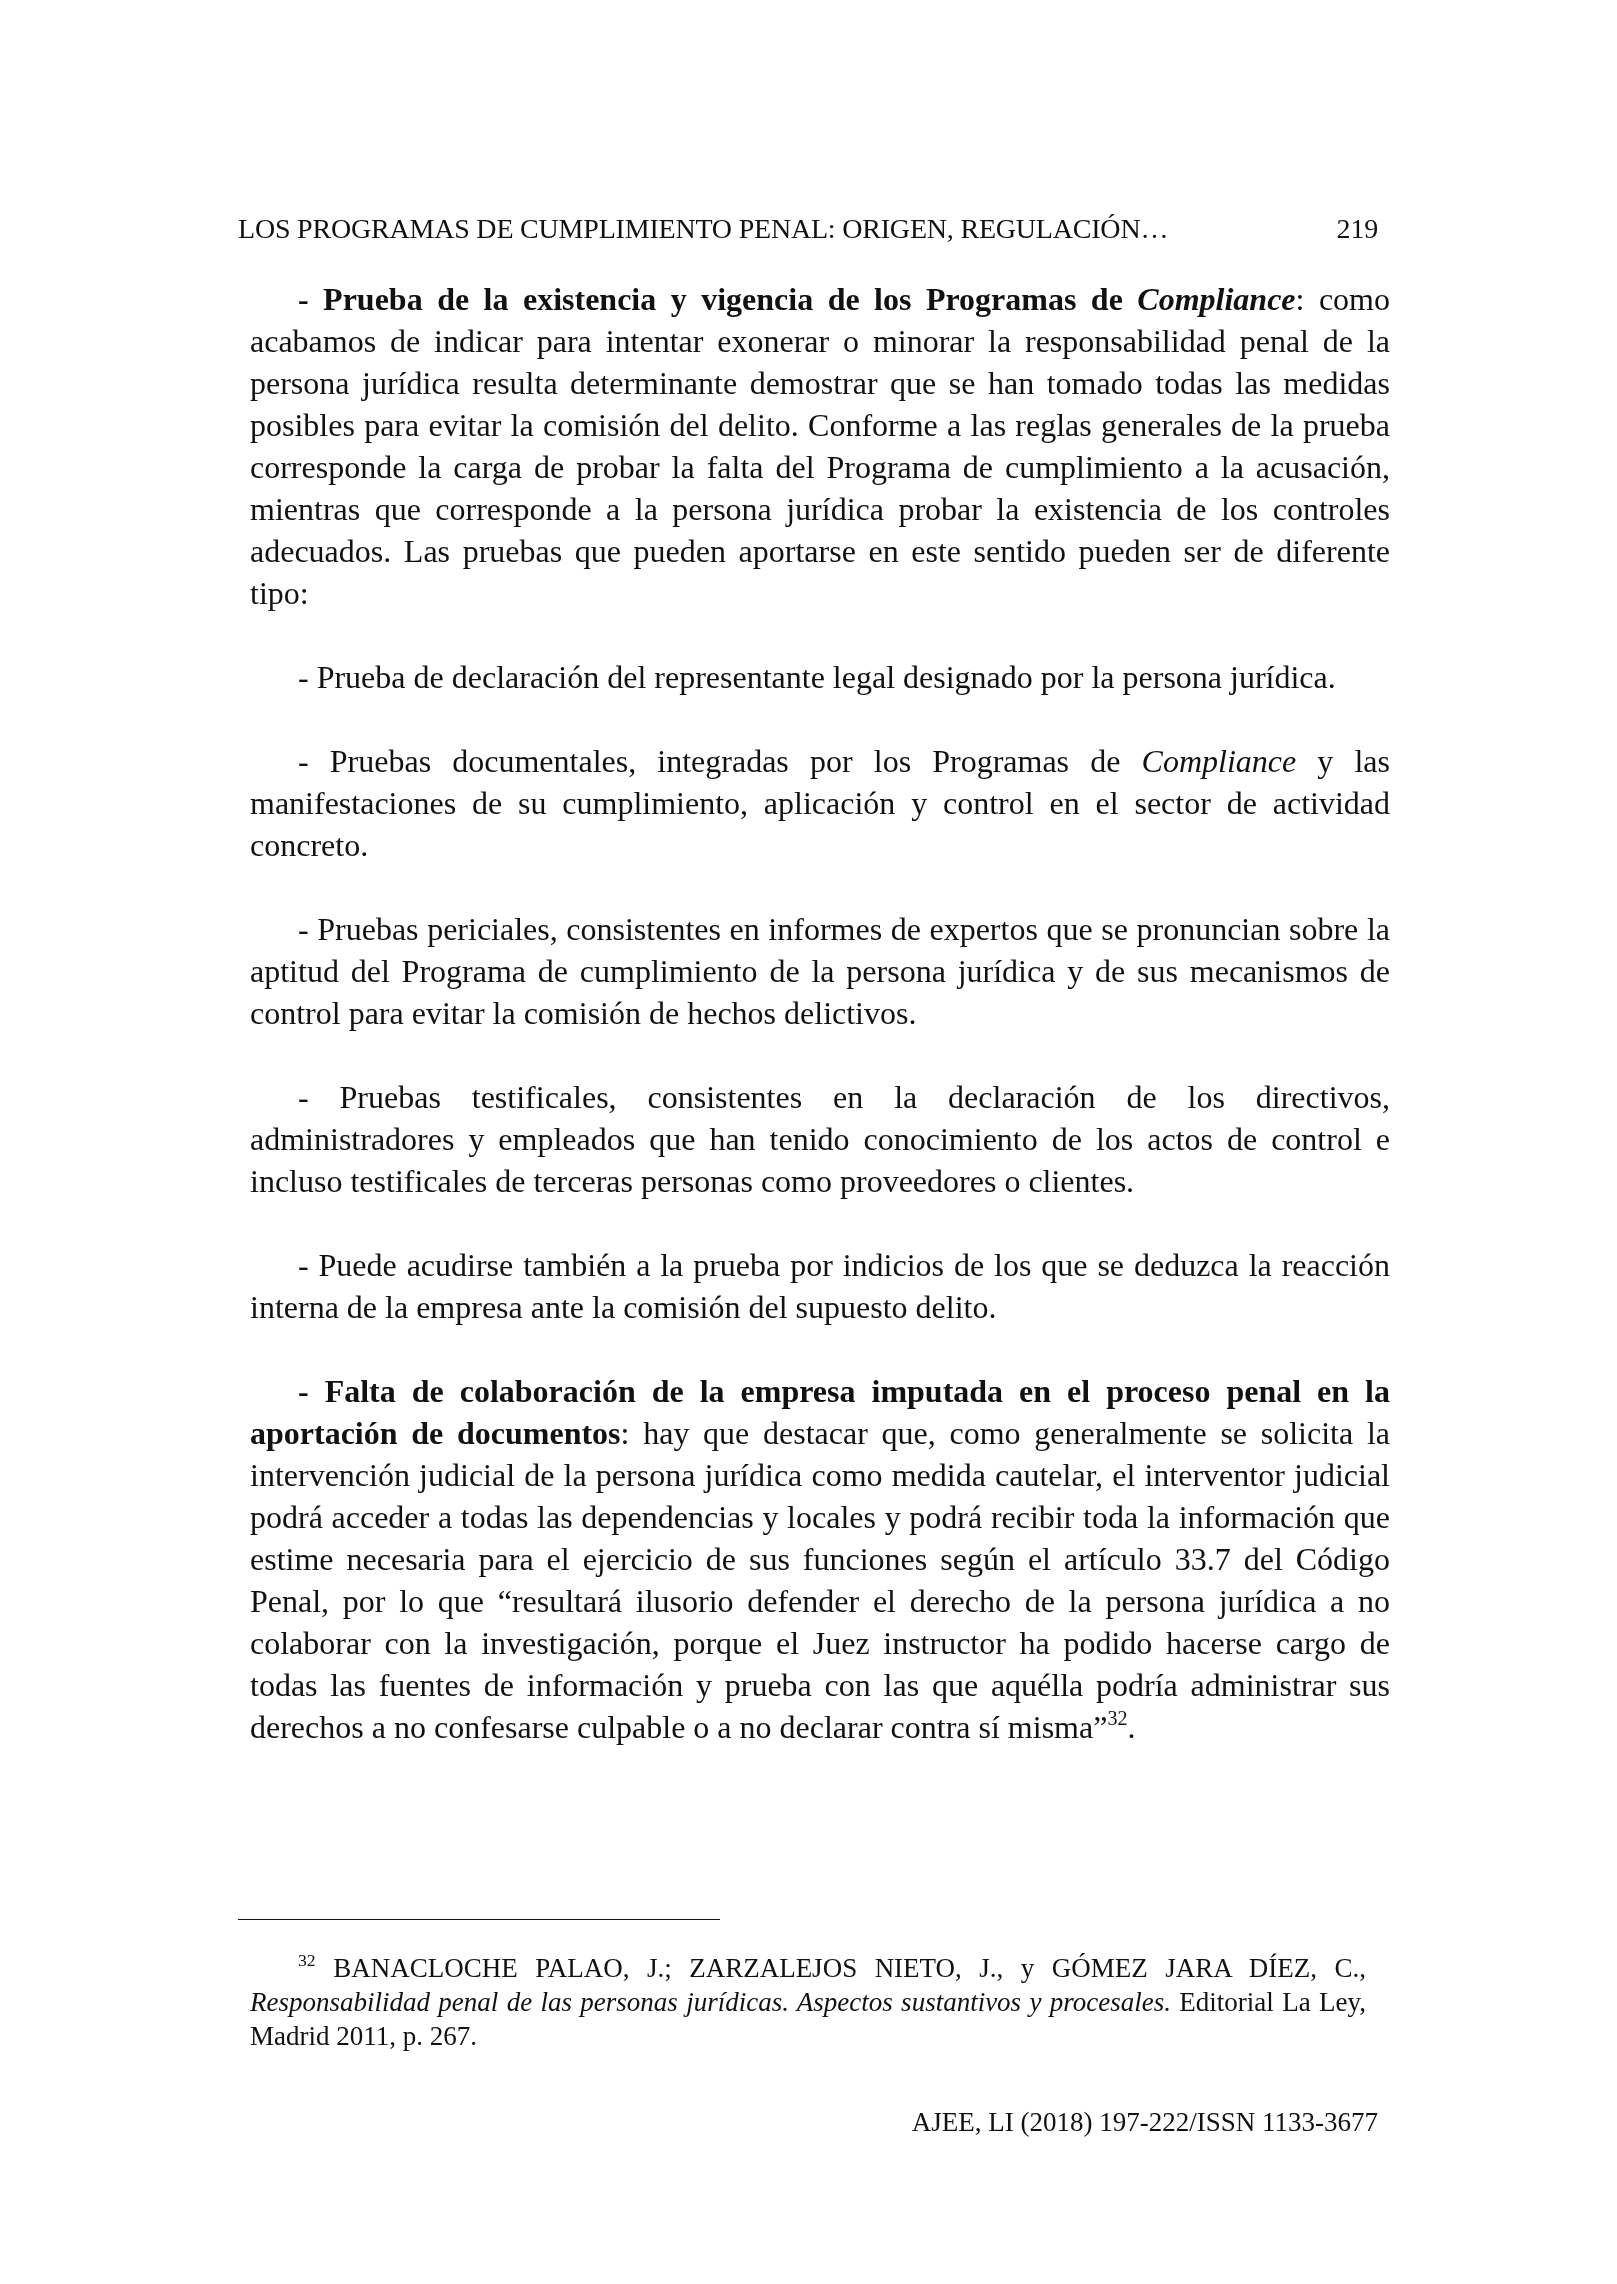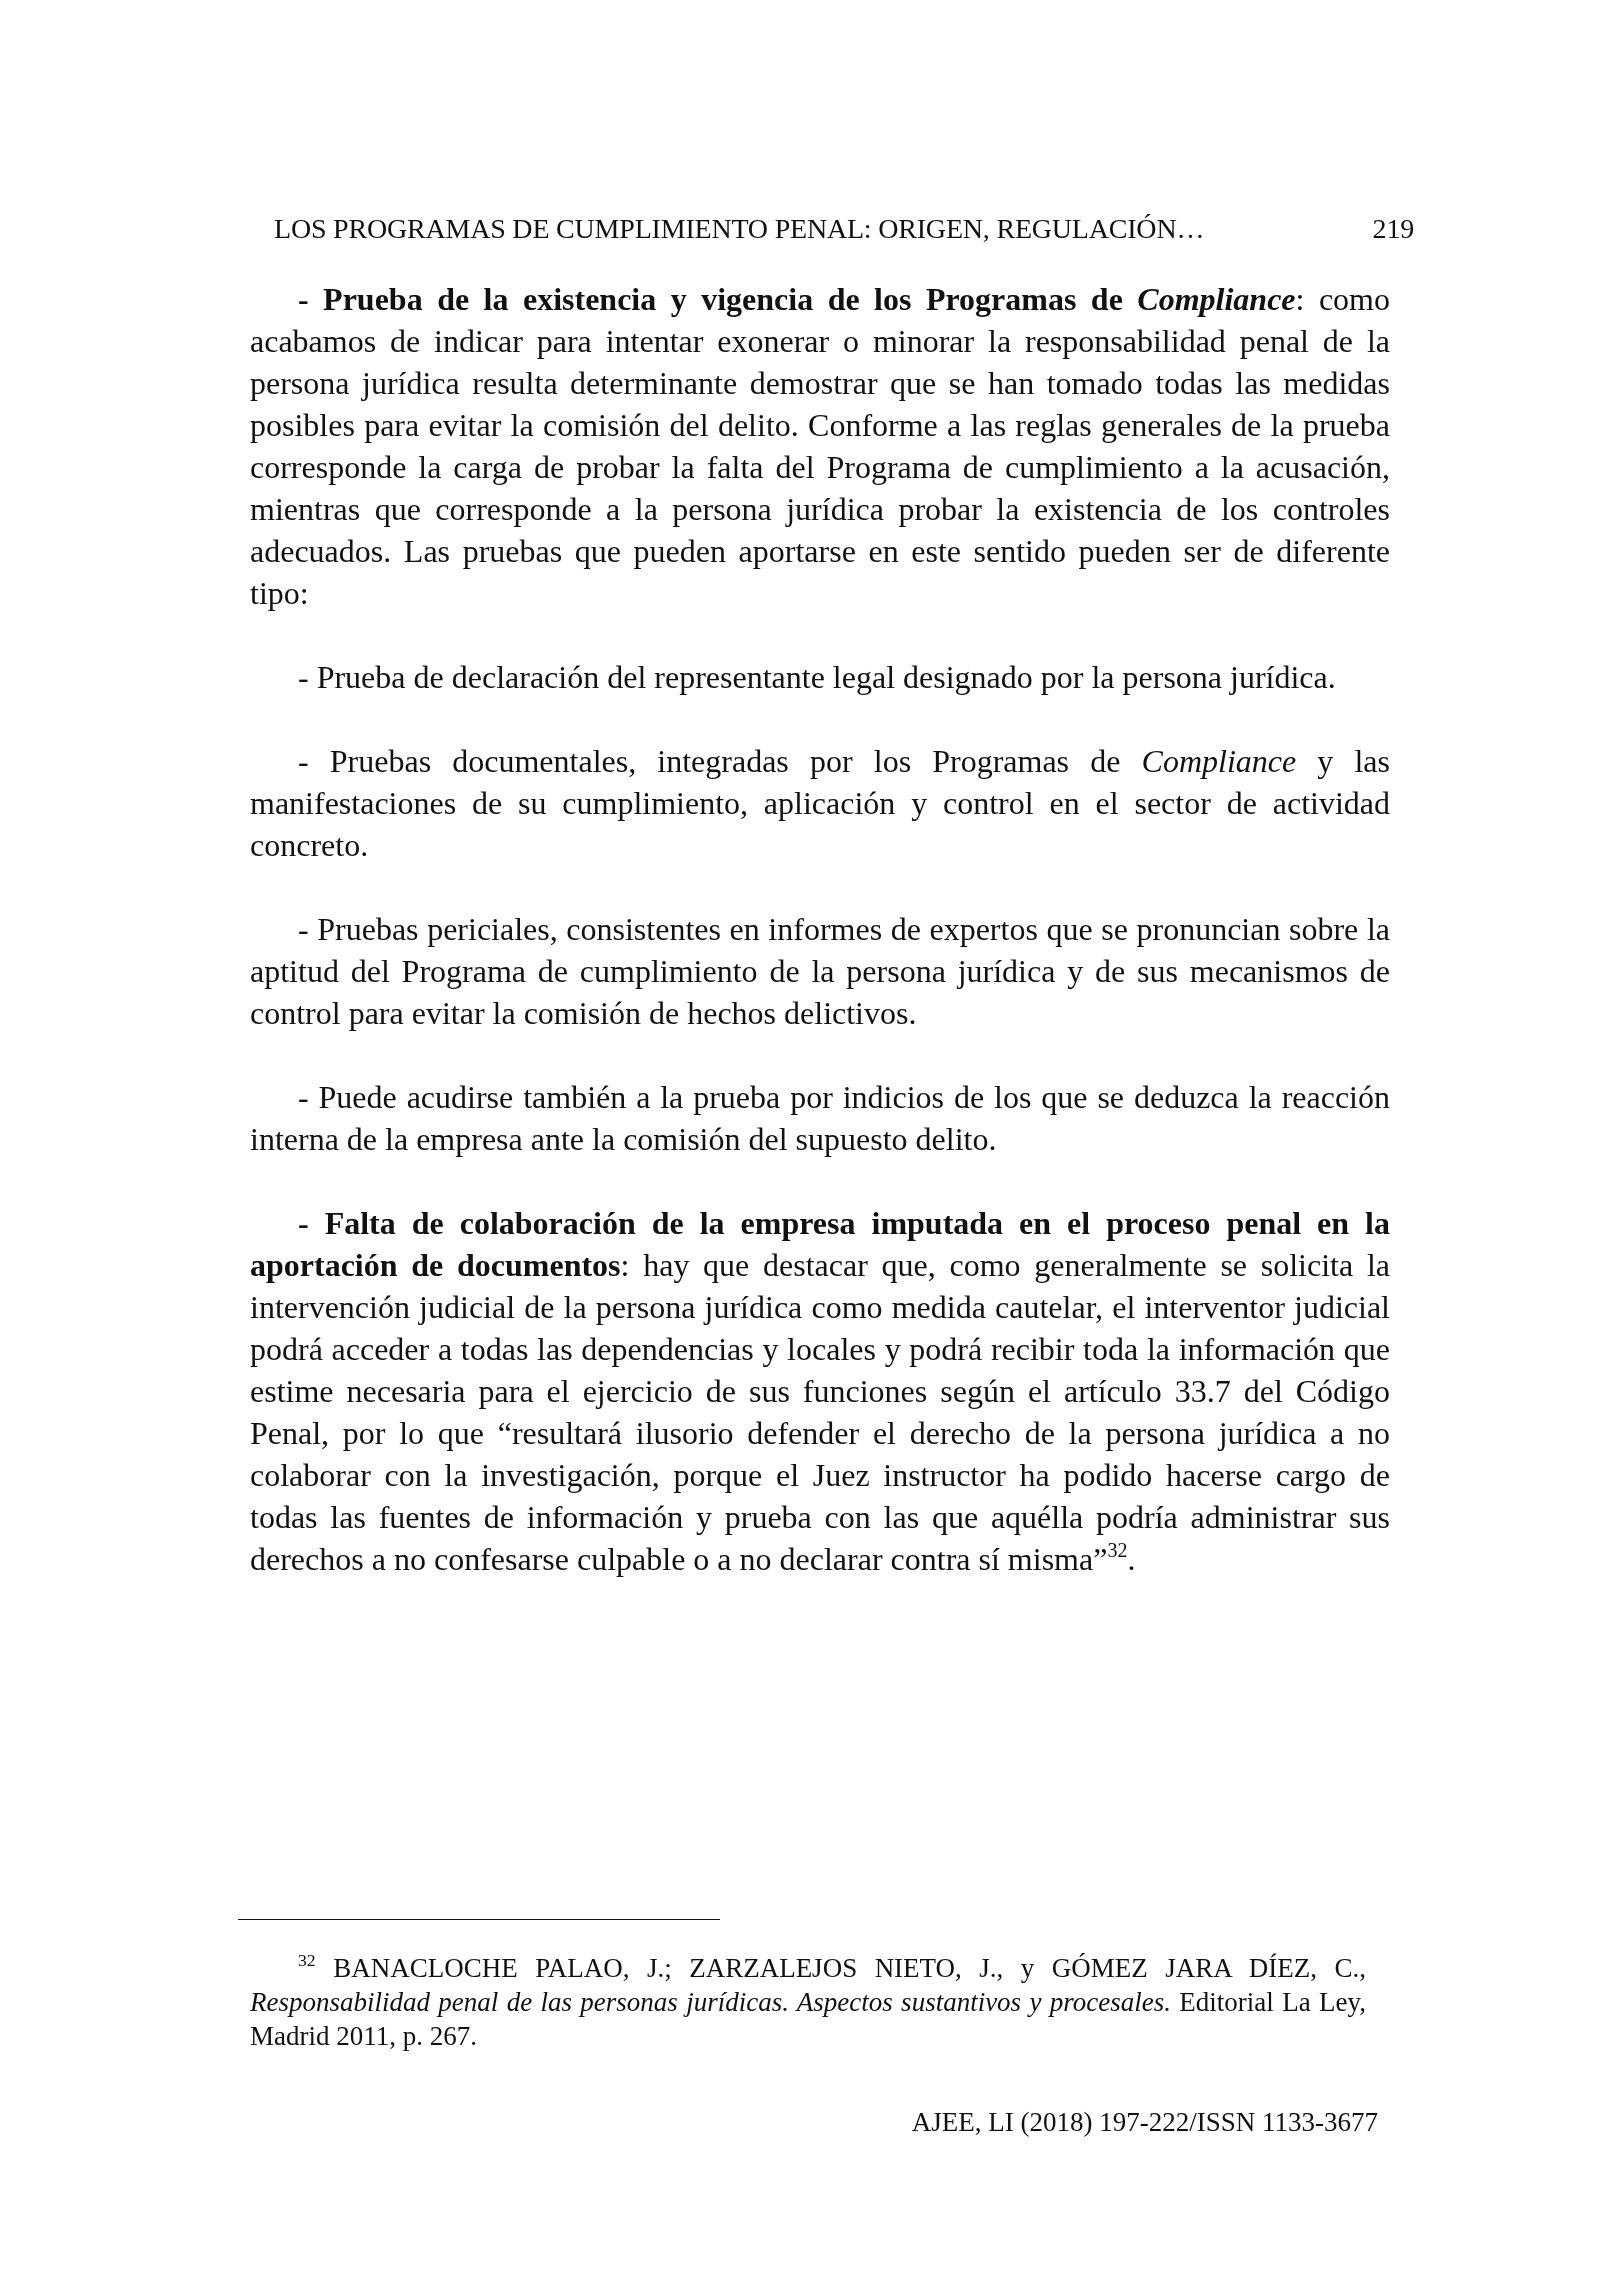--- a/index.html
+++ b/index.html
@@ -5,21 +5,21 @@
   html, body { margin: 0; padding: 0; background: #ffffff; }
   body {
     width: 1617px; height: 2284px; position: relative; overflow: hidden;
     font-family: "Liberation Serif", "DejaVu Serif", serif;
     color: #111111;
   }
   .page { position: absolute; left: 238px; top: 0; width: 1140px; }
   .running-head {
     position: absolute; top: 212px; left: 0; width: 1140px;
     font-size: 28px; line-height: 34px; letter-spacing: -0.2px;
-    display: flex; justify-content: space-between; margin-left: 36px;
+    display: flex; justify-content: space-between;
   }
   .body-text {
     position: absolute; top: 278px; left: 12px; width: 1140px;
     font-size: 32px; line-height: 42px;
     text-align: justify; hyphens: none;
   }
   .body-text p { margin: 0 0 42px 0; text-indent: 48px; }
   .body-text p:last-child { margin-bottom: 0; }
   .b { font-weight: bold; }
   .i { font-style: italic; }
@@ -52,20 +52,21 @@
 
   <div class="body-text">
     <p><span class="b">- Prueba de la existencia y vigencia de los Programas de </span><span class="bi">Compliance</span><span>: como acabamos de indicar para intentar exonerar o minorar la responsabilidad penal de la persona jurídica resulta determinante demostrar que se han tomado todas las medidas posibles para evitar la comisión del delito. Conforme a las reglas generales de la prueba corresponde la carga de probar la falta del Programa de cumplimiento a la acusación, mientras que corresponde a la persona jurídica probar la existencia de los controles adecuados. Las pruebas que pueden aportarse en este sentido pueden ser de diferente tipo:</span></p>
 
     <p><span>- Prueba de declaración del representante legal designado por la persona jurídica.</span></p>
 
     <p><span>- Pruebas documentales, integradas por los Programas de </span><span class="i">Compliance</span><span> y las manifestaciones de su cumplimiento, aplicación y control en el sector de actividad concreto.</span></p>
 
     <p><span>- Pruebas periciales, consistentes en informes de expertos que se pronuncian sobre la aptitud del Programa de cumplimiento de la persona jurídica y de sus mecanismos de control para evitar la comisión de hechos delictivos.</span></p>
 
+    <p><span>- Pruebas testificales, consistentes en la declaración de los directivos, administradores y empleados que han tenido conocimiento de los actos de control e incluso testificales de terceras personas como proveedores o clientes.</span></p>
 
     <p><span>- Puede acudirse también a la prueba por indicios de los que se deduzca la reacción interna de la empresa ante la comisión del supuesto delito.</span></p>
 
     <p><span class="b">- Falta de colaboración de la empresa imputada en el proceso penal en la aportación de documentos</span><span>: hay que destacar que, como generalmente se solicita la intervención judicial de la persona jurídica como medida cautelar, el interventor judicial podrá acceder a todas las dependencias y locales y podrá recibir toda la información que estime necesaria para el ejercicio de sus funciones según el artículo 33.7 del Código Penal, por lo que “resultará ilusorio defender el derecho de la persona jurídica a no colaborar con la investigación, porque el Juez instructor ha podido hacerse cargo de todas las fuentes de información y prueba con las que aquélla podría administrar sus derechos a no confesarse culpable o a no declarar contra sí misma”</span><sup class="fnref">32</sup><span>.</span></p>
   </div>
 
   <div class="fn-rule"></div>
 
   <div class="footnotes">
     <p><sup>32</sup><span> BANACLOCHE PALAO, J.; ZARZALEJOS NIETO, J., y GÓMEZ JARA DÍEZ, C., </span><span class="i">Responsabilidad penal de las personas jurídicas. Aspectos sustantivos y procesales.</span><span> Editorial La Ley, Madrid 2011, p. 267.</span></p>

